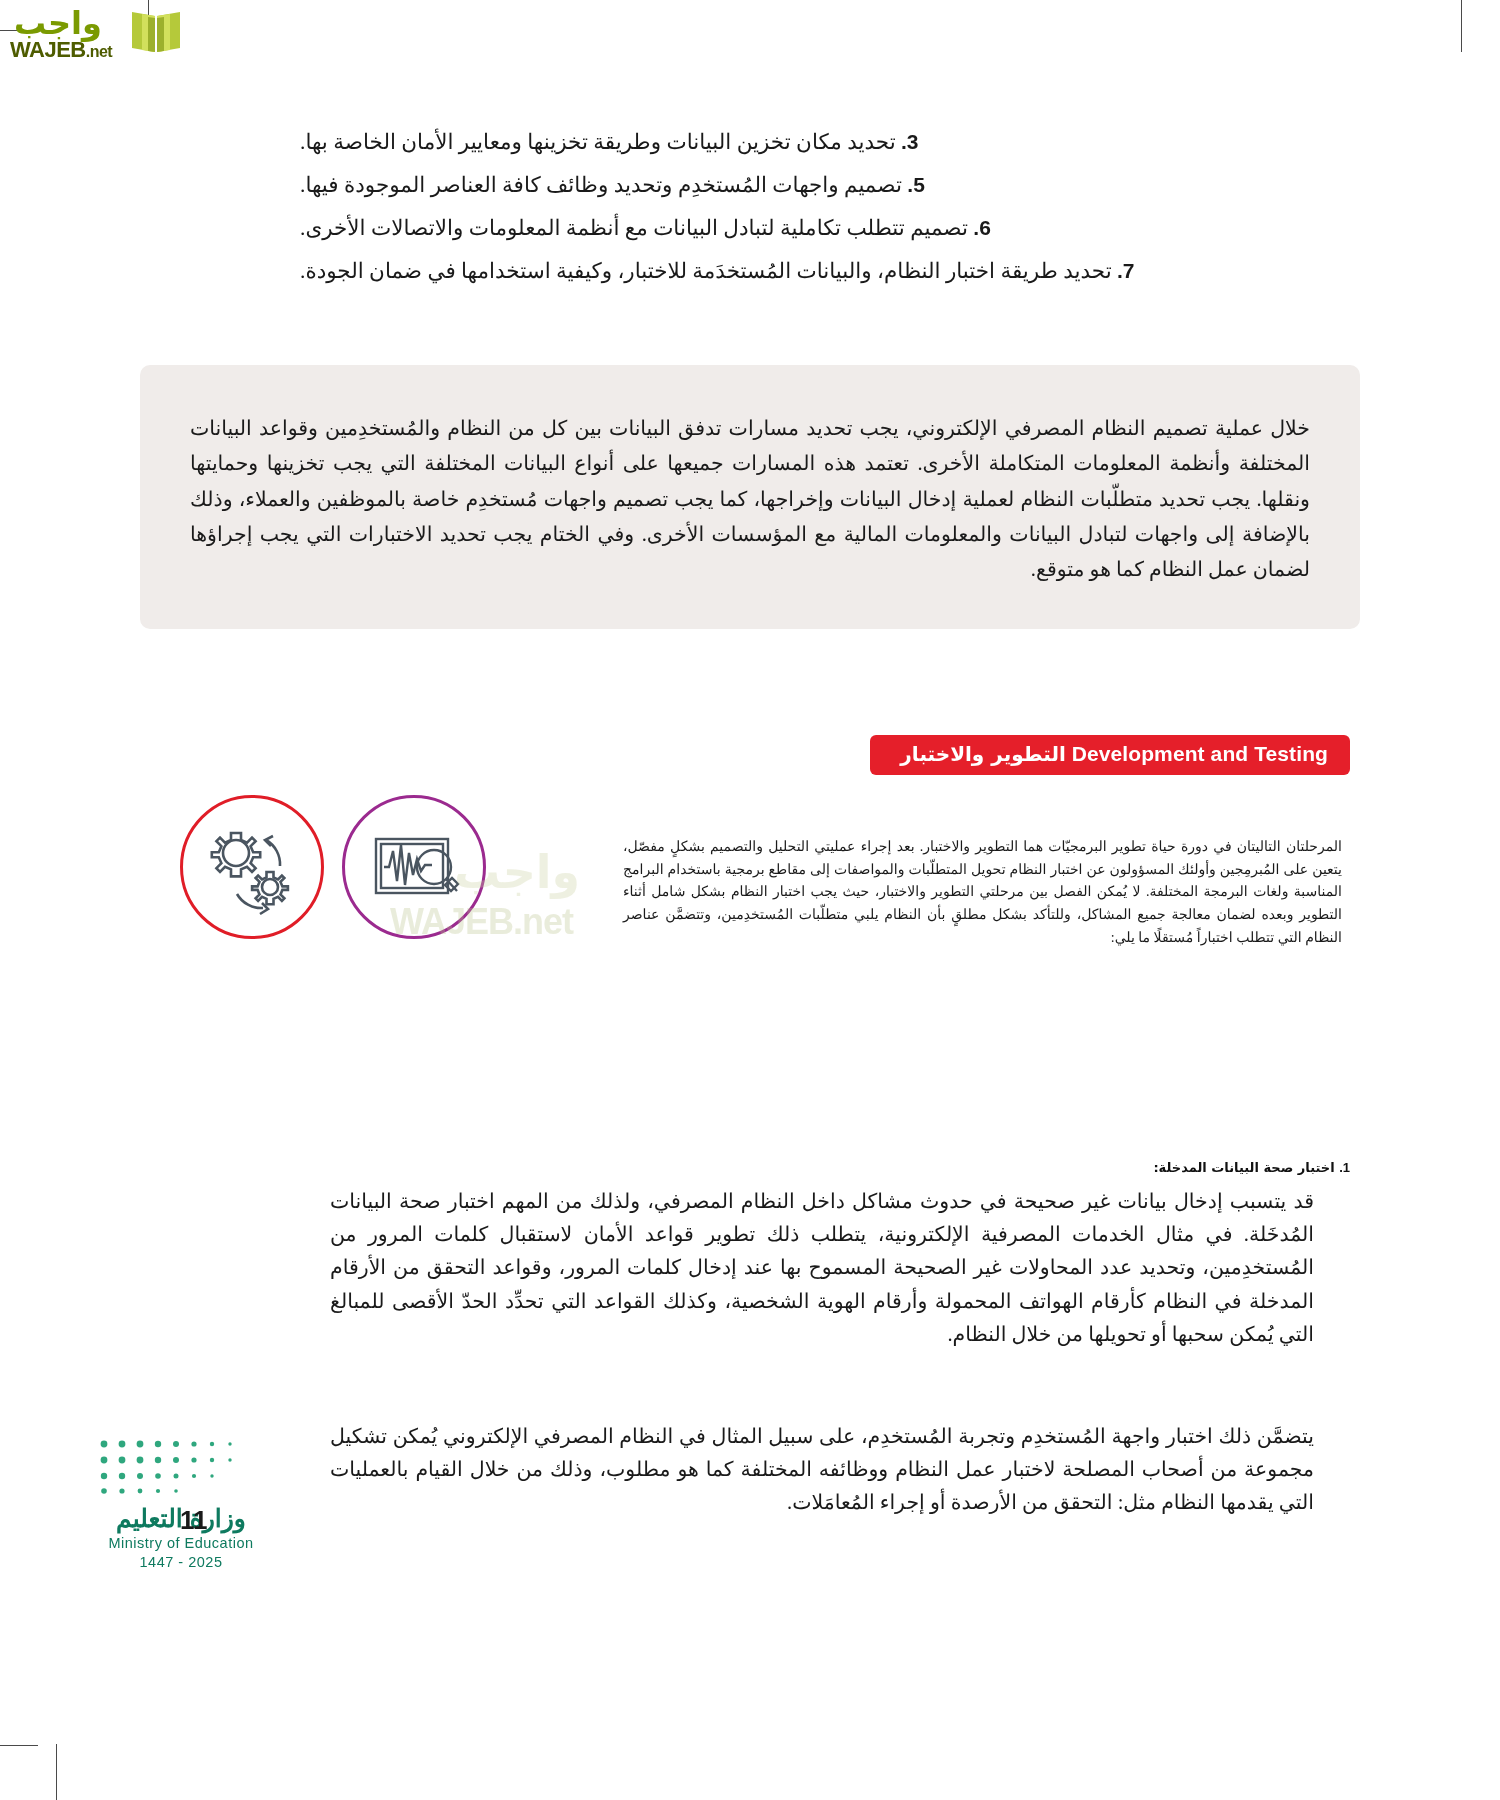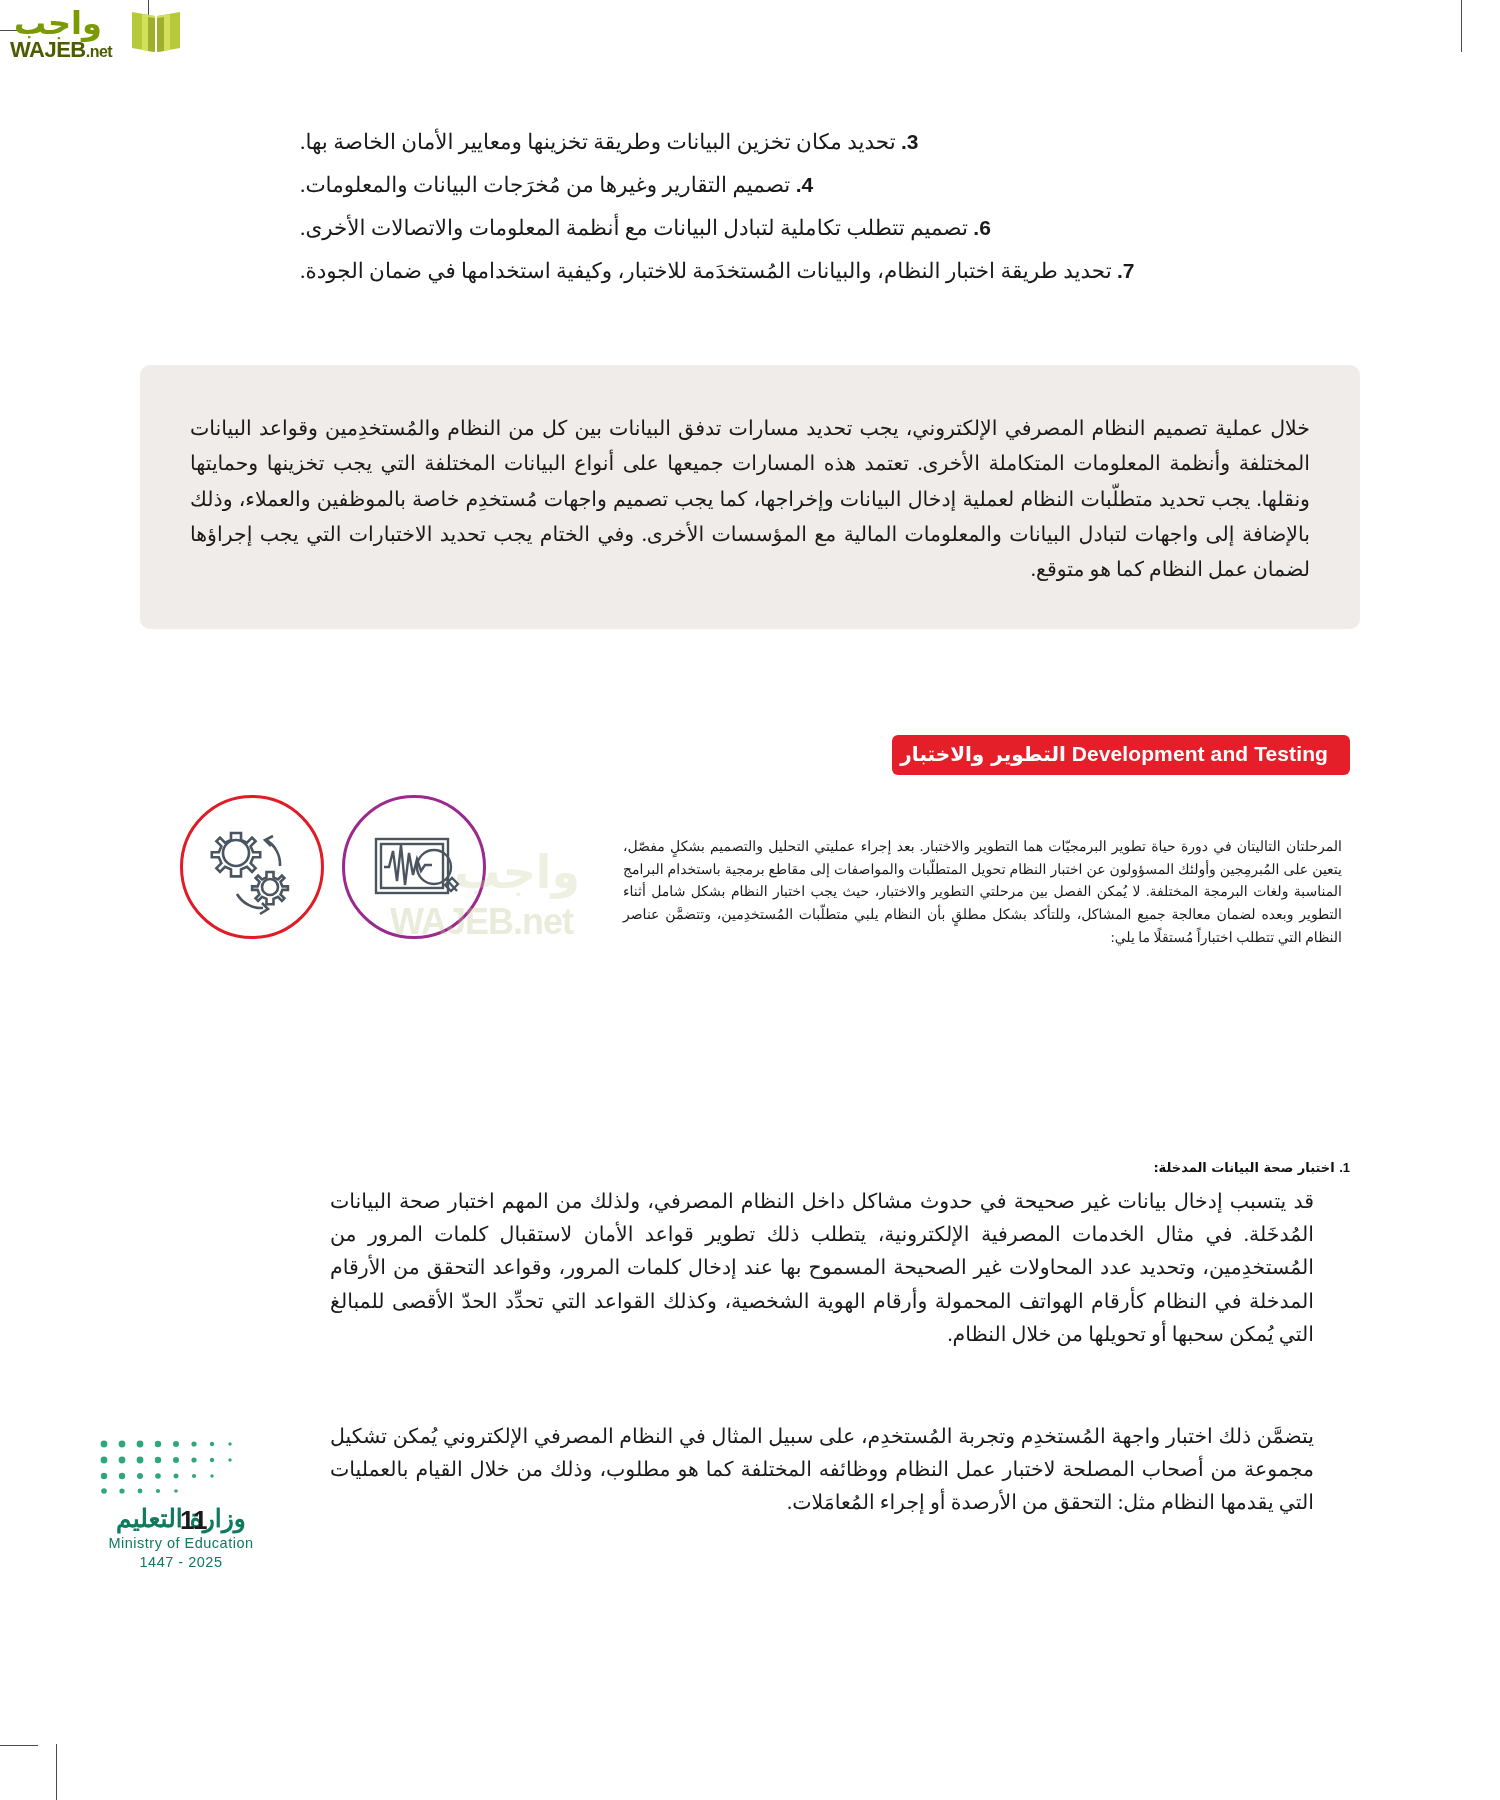--- a/index.html
+++ b/index.html
@@ -111,21 +111,21 @@
   }
 
   
   .section-banner {
     position: absolute;
     top: 735px;
     right: 150px;
     background: #e51f2a;
     color: #ffffff;
     border-radius: 6px;
-    padding: 7px 22px 9px 8px;
+    padding: 7px 22px 9px 30px;
     font-family: "Liberation Sans", sans-serif;
     font-size: 21px;
     font-weight: bold;
     direction: rtl;
     white-space: nowrap;
     letter-spacing: 0.1px;
   }
   .section-banner .ar {
     font-family: "DejaVu Sans", sans-serif;
     font-size: 20px;
@@ -306,21 +306,21 @@
       <path d="M27 8 L27 44 L14 42 L14 6 Z" fill="#d2e05c"></path>
       <path d="M29 8 L29 44 L42 42 L42 6 Z" fill="#d2e05c"></path>
       <path d="M27 10 L27 44 L20 43 L20 9 Z" fill="#9cb02c"></path>
       <path d="M29 10 L29 44 L36 43 L36 9 Z" fill="#9cb02c"></path>
     </svg>
   </div>
 </div>
 
 <div class="num-list">
   <div class="num-item"><span class="idx">3.</span> <span>تحديد مكان تخزين البيانات وطريقة تخزينها ومعايير الأمان الخاصة بها.</span></div>
-  <div class="num-item"><span class="idx">4.</span> <span>تصميم التقارير وغيرها من مُخرَجات البيانات والمعلومات.</span></div>
+  <div class="num-item"><span class="idx">5.</span> <span>تصميم واجهات المُستخدِم وتحديد وظائف كافة العناصر الموجودة فيها.</span></div>
   <div class="num-item"><span class="idx">6.</span> <span>تصميم تتطلب تكاملية لتبادل البيانات مع أنظمة المعلومات والاتصالات الأخرى.</span></div>
   <div class="num-item"><span class="idx">7.</span> <span>تحديد طريقة اختبار النظام، والبيانات المُستخدَمة للاختبار، وكيفية استخدامها في ضمان الجودة.</span></div>
 </div>
 
 <div class="callout">
   <p>خلال عملية تصميم النظام المصرفي الإلكتروني، يجب تحديد مسارات تدفق البيانات بين كل من النظام والمُستخدِمين وقواعد البيانات المختلفة وأنظمة المعلومات المتكاملة الأخرى. تعتمد هذه المسارات جميعها على أنواع البيانات المختلفة التي يجب تخزينها وحمايتها ونقلها. يجب تحديد متطلّبات النظام لعملية إدخال البيانات وإخراجها، كما يجب تصميم واجهات مُستخدِم خاصة بالموظفين والعملاء، وذلك بالإضافة إلى واجهات لتبادل البيانات والمعلومات المالية مع المؤسسات الأخرى. وفي الختام يجب تحديد الاختبارات التي يجب إجراؤها لضمان عمل النظام كما هو متوقع.</p>
 </div>
 
 <div class="section-banner">
   <span class="en">Development and Testing</span>

